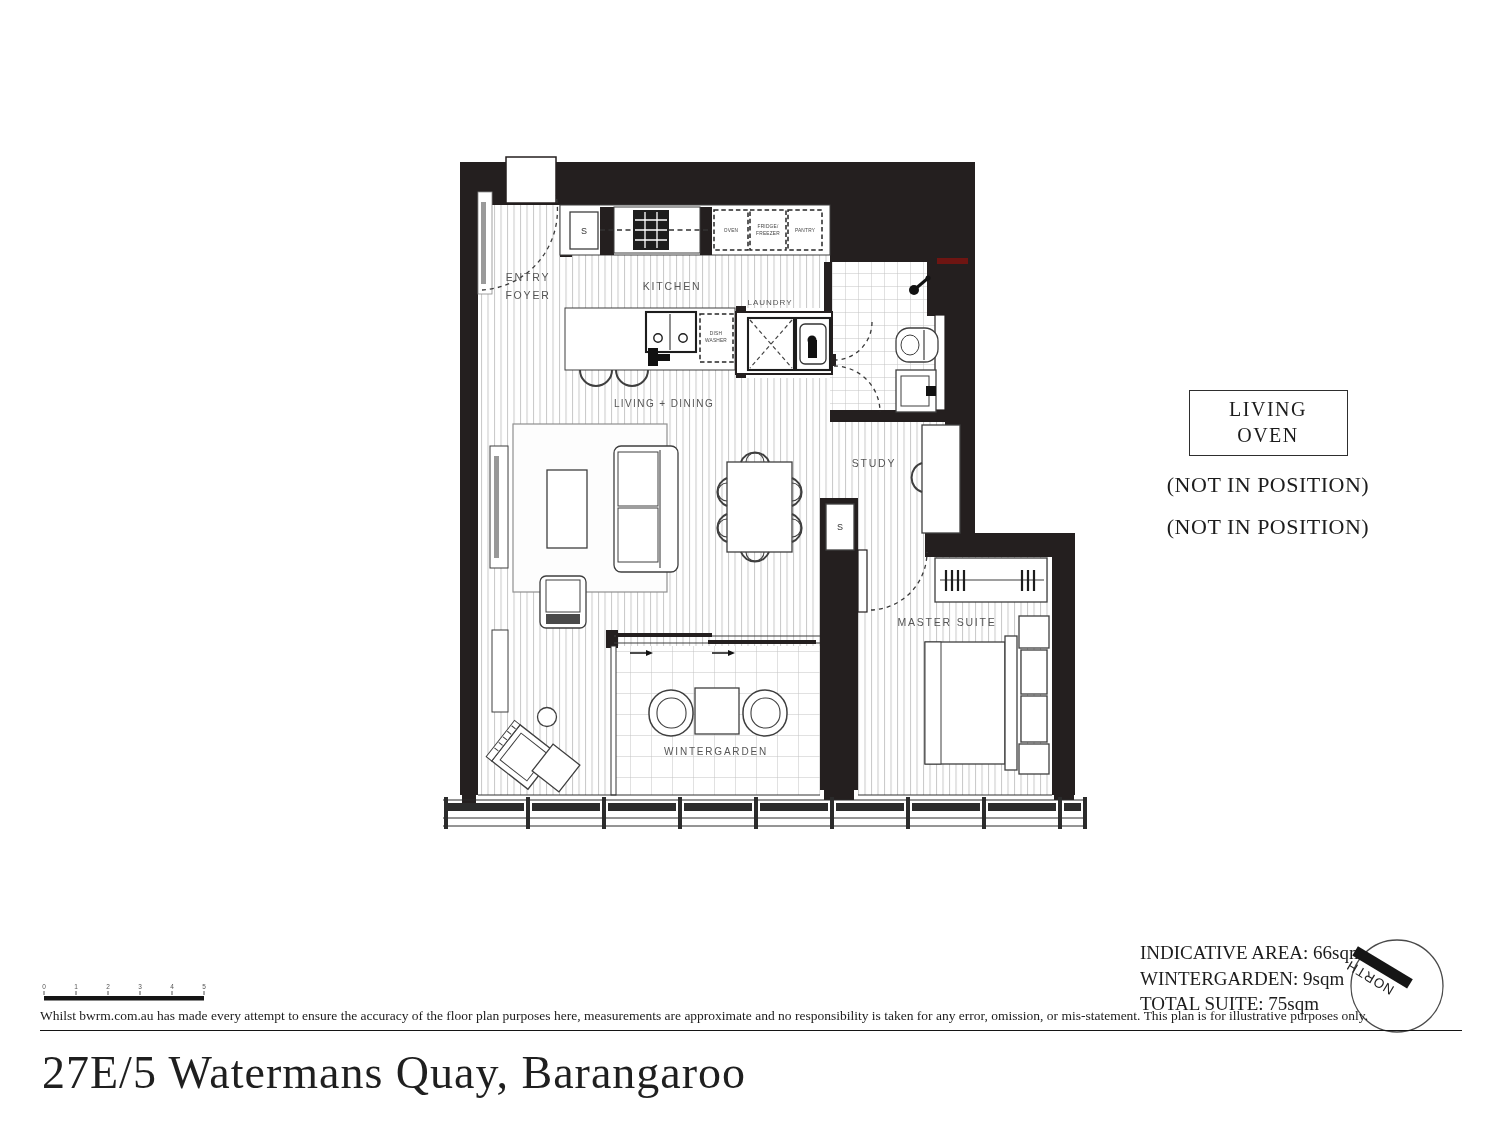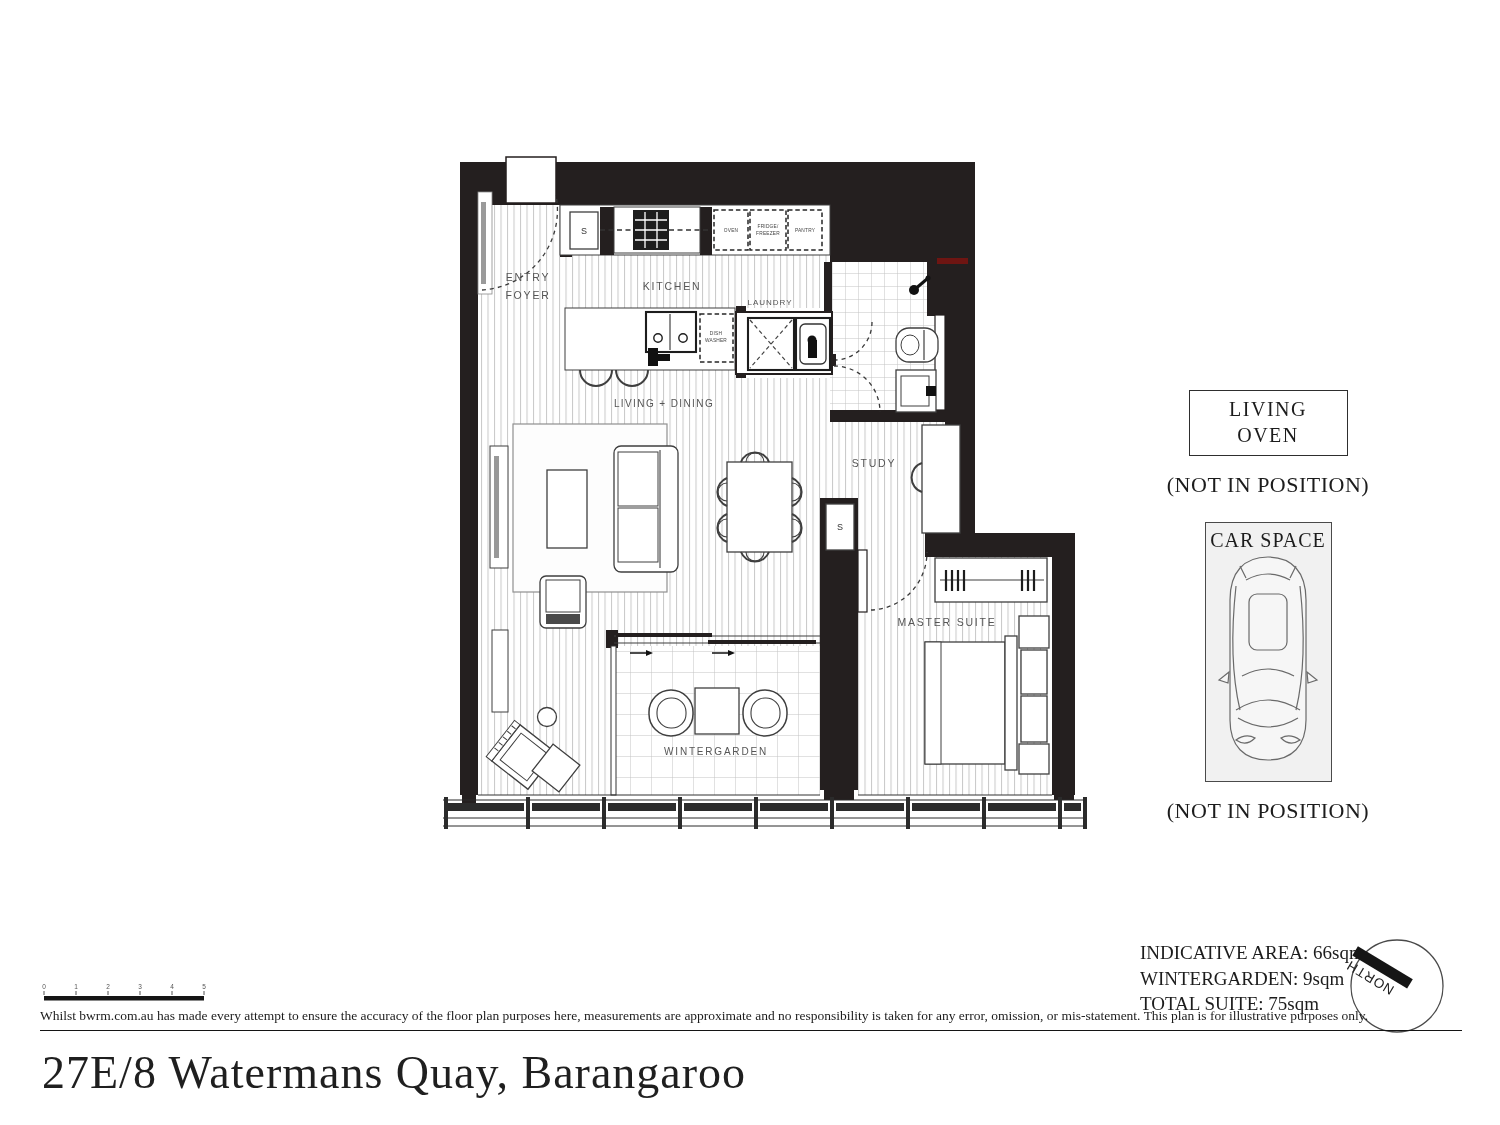--- a/index.html
+++ b/index.html
@@ -280,40 +280,20 @@
       <text class="lbl" x="716" y="755" style="font-size:10px">WINTERGARDEN</text>
     </g>
   </svg>
 
   <div class="abs side-col">
     <div class="storage-box">
       <div>LIVING</div>
       <div>OVEN</div>
     </div>
     <div class="nip">(NOT IN POSITION)</div>
-    <div class="car-box">
-      <div class="car-title">CAR SPACE</div>
-      <svg width="104" height="214" viewBox="0 0 104 214">
-        <g fill="none" stroke="#6a6a6a" stroke-width="1.2">
-          <path d="M52 5 C76 5 90 20 90 48 L90 168 C90 194 76 208 52 208 C28 208 14 194 14 168 L14 48 C14 20 28 5 52 5 Z" fill="#f6f6f6"></path>
-          <path d="M30 28 Q52 16 74 28"></path>
-          <path d="M24 14 L30 26 M80 14 L74 26"></path>
-          <rect x="33" y="42" width="38" height="56" rx="8"></rect>
-          <path d="M20 34 C15 80 15 120 24 158"></path>
-          <path d="M84 34 C89 80 89 120 80 158"></path>
-          <path d="M13 120 L3 128 L12 131 Z" fill="#f6f6f6"></path>
-          <path d="M91 120 L101 128 L92 131 Z" fill="#f6f6f6"></path>
-          <path d="M26 124 Q52 110 78 124"></path>
-          <path d="M20 158 Q52 138 84 158"></path>
-          <path d="M22 166 Q52 184 82 166"></path>
-          <path d="M20 188 q10 -7 19 -2 q-9 9 -19 2 Z"></path>
-          <path d="M84 188 q-10 -7 -19 -2 q9 9 19 2 Z"></path>
-        </g>
-      </svg>
-    </div>
     <div class="nip">(NOT IN POSITION)</div>
   </div>
 
   <div class="abs areas-block">
     <div>INDICATIVE AREA: 66sqm</div>
     <div>WINTERGARDEN: 9sqm</div>
     <div>TOTAL SUITE: 75sqm</div>
   </div>
 
   <svg class="abs north" viewBox="0 0 100 100">
@@ -331,15 +311,15 @@
       <text x="66" y="7">2</text>
       <text x="98" y="7">3</text>
       <text x="130" y="7">4</text>
       <text x="162" y="7">5</text>
     </g>
     <path d="M2 9V13 M34 9V13 M66 9V13 M98 9V13 M130 9V13 M162 9V13" stroke="#555" stroke-width="1"></path>
     <rect x="2" y="14" width="160" height="4.5" fill="#151515"></rect>
   </svg>
 
   <div class="abs disclaimer">Whilst bwrm.com.au has made every attempt to ensure the accuracy of the floor plan purposes here, measurements are approximate and no responsibility is taken for any error, omission, or mis-statement. This plan is for illustrative purposes only.</div>
-  <div class="abs addr">27E/8 Watermans Quay, Barangaroo</div>
+  <div class="abs addr">27E/5 Watermans Quay, Barangaroo</div>
 
 </div>
 
 </body></html>

